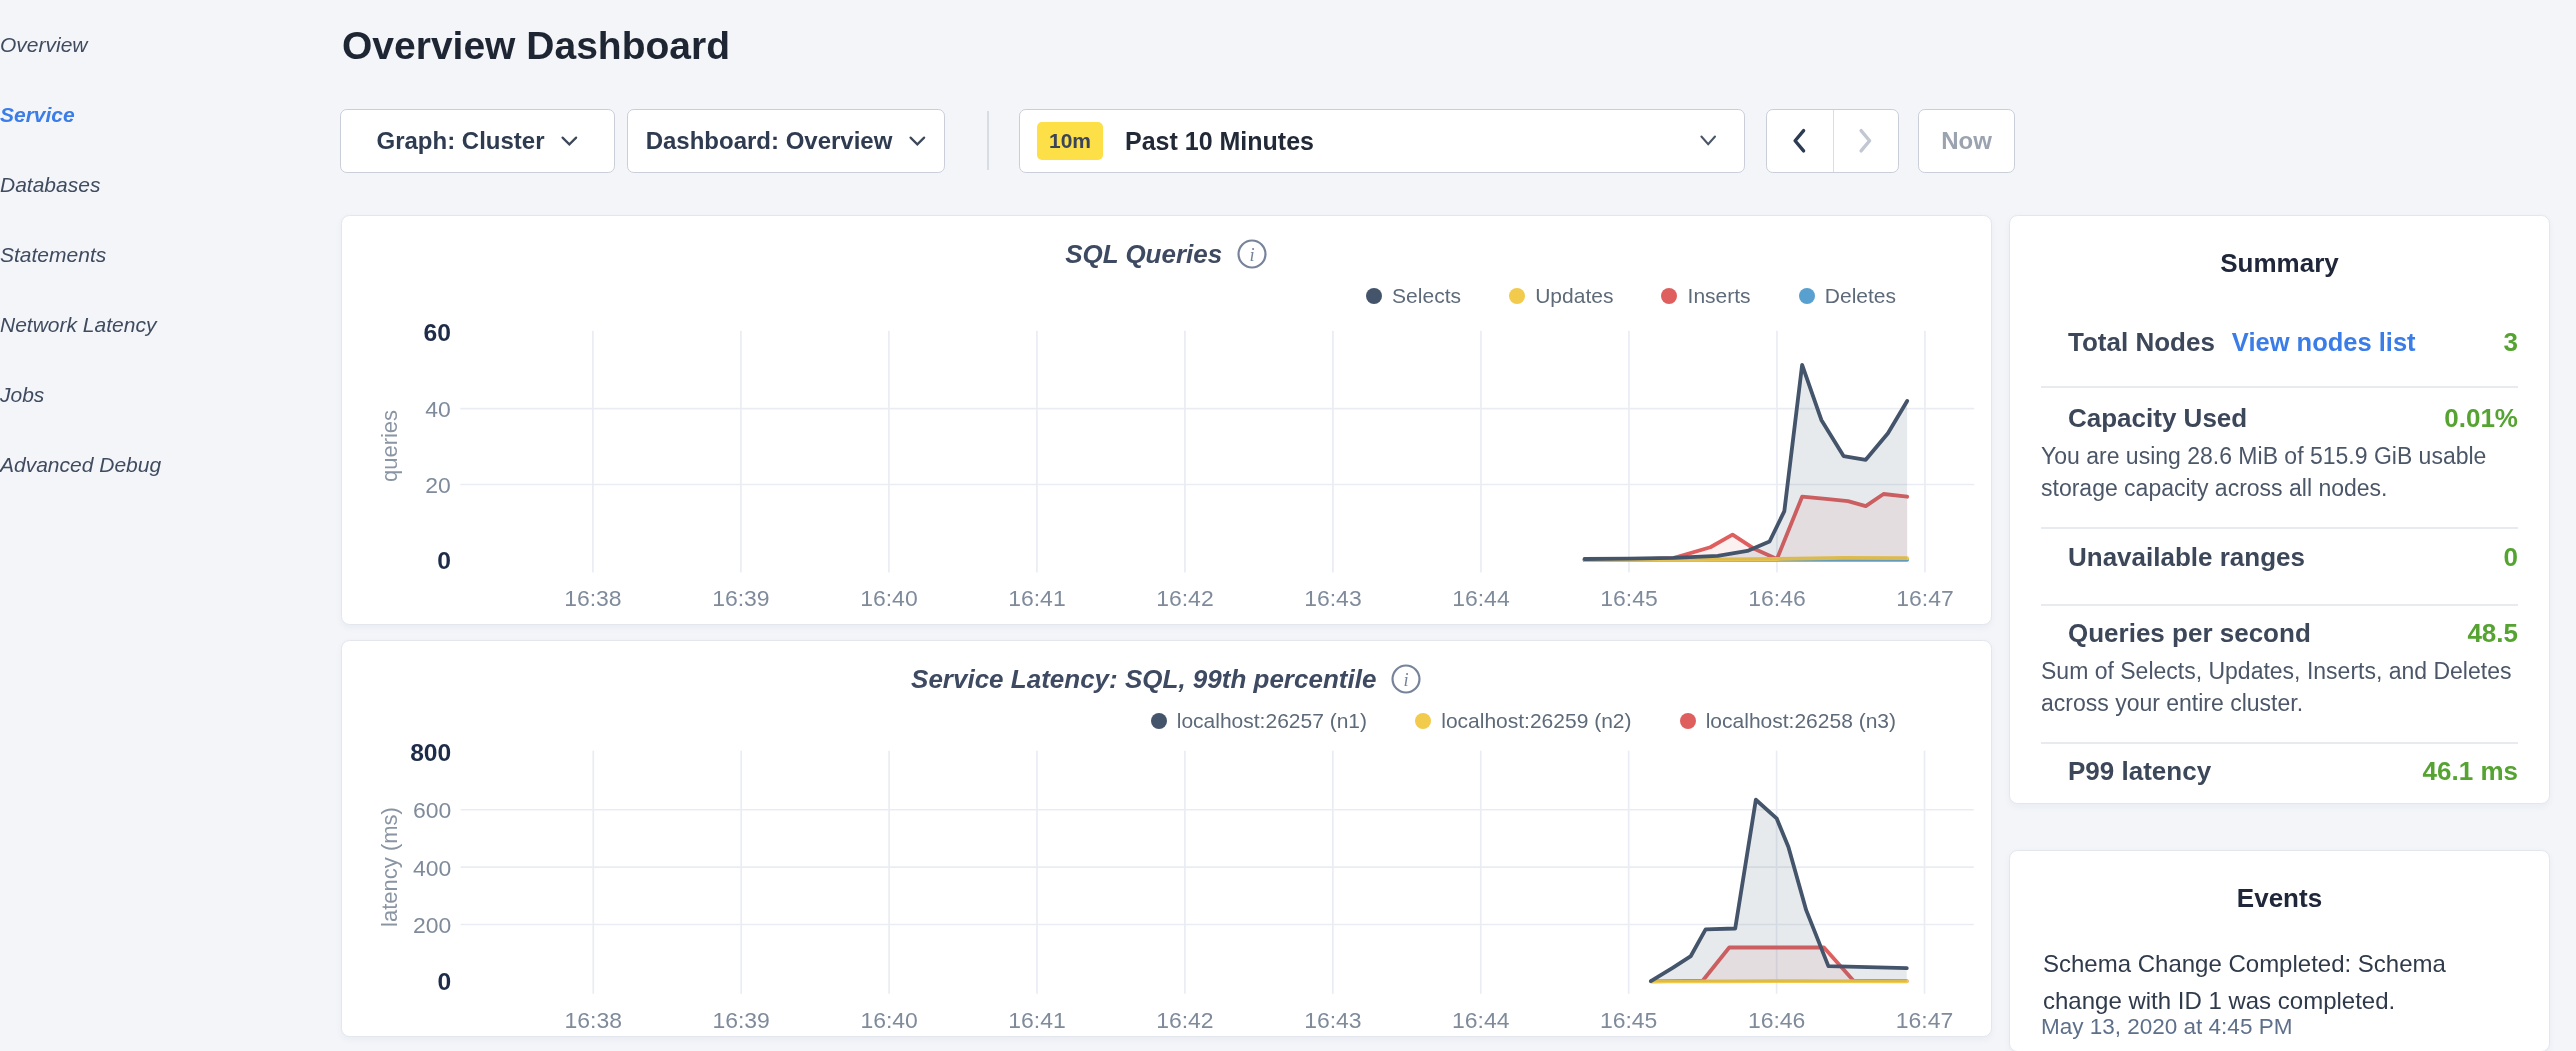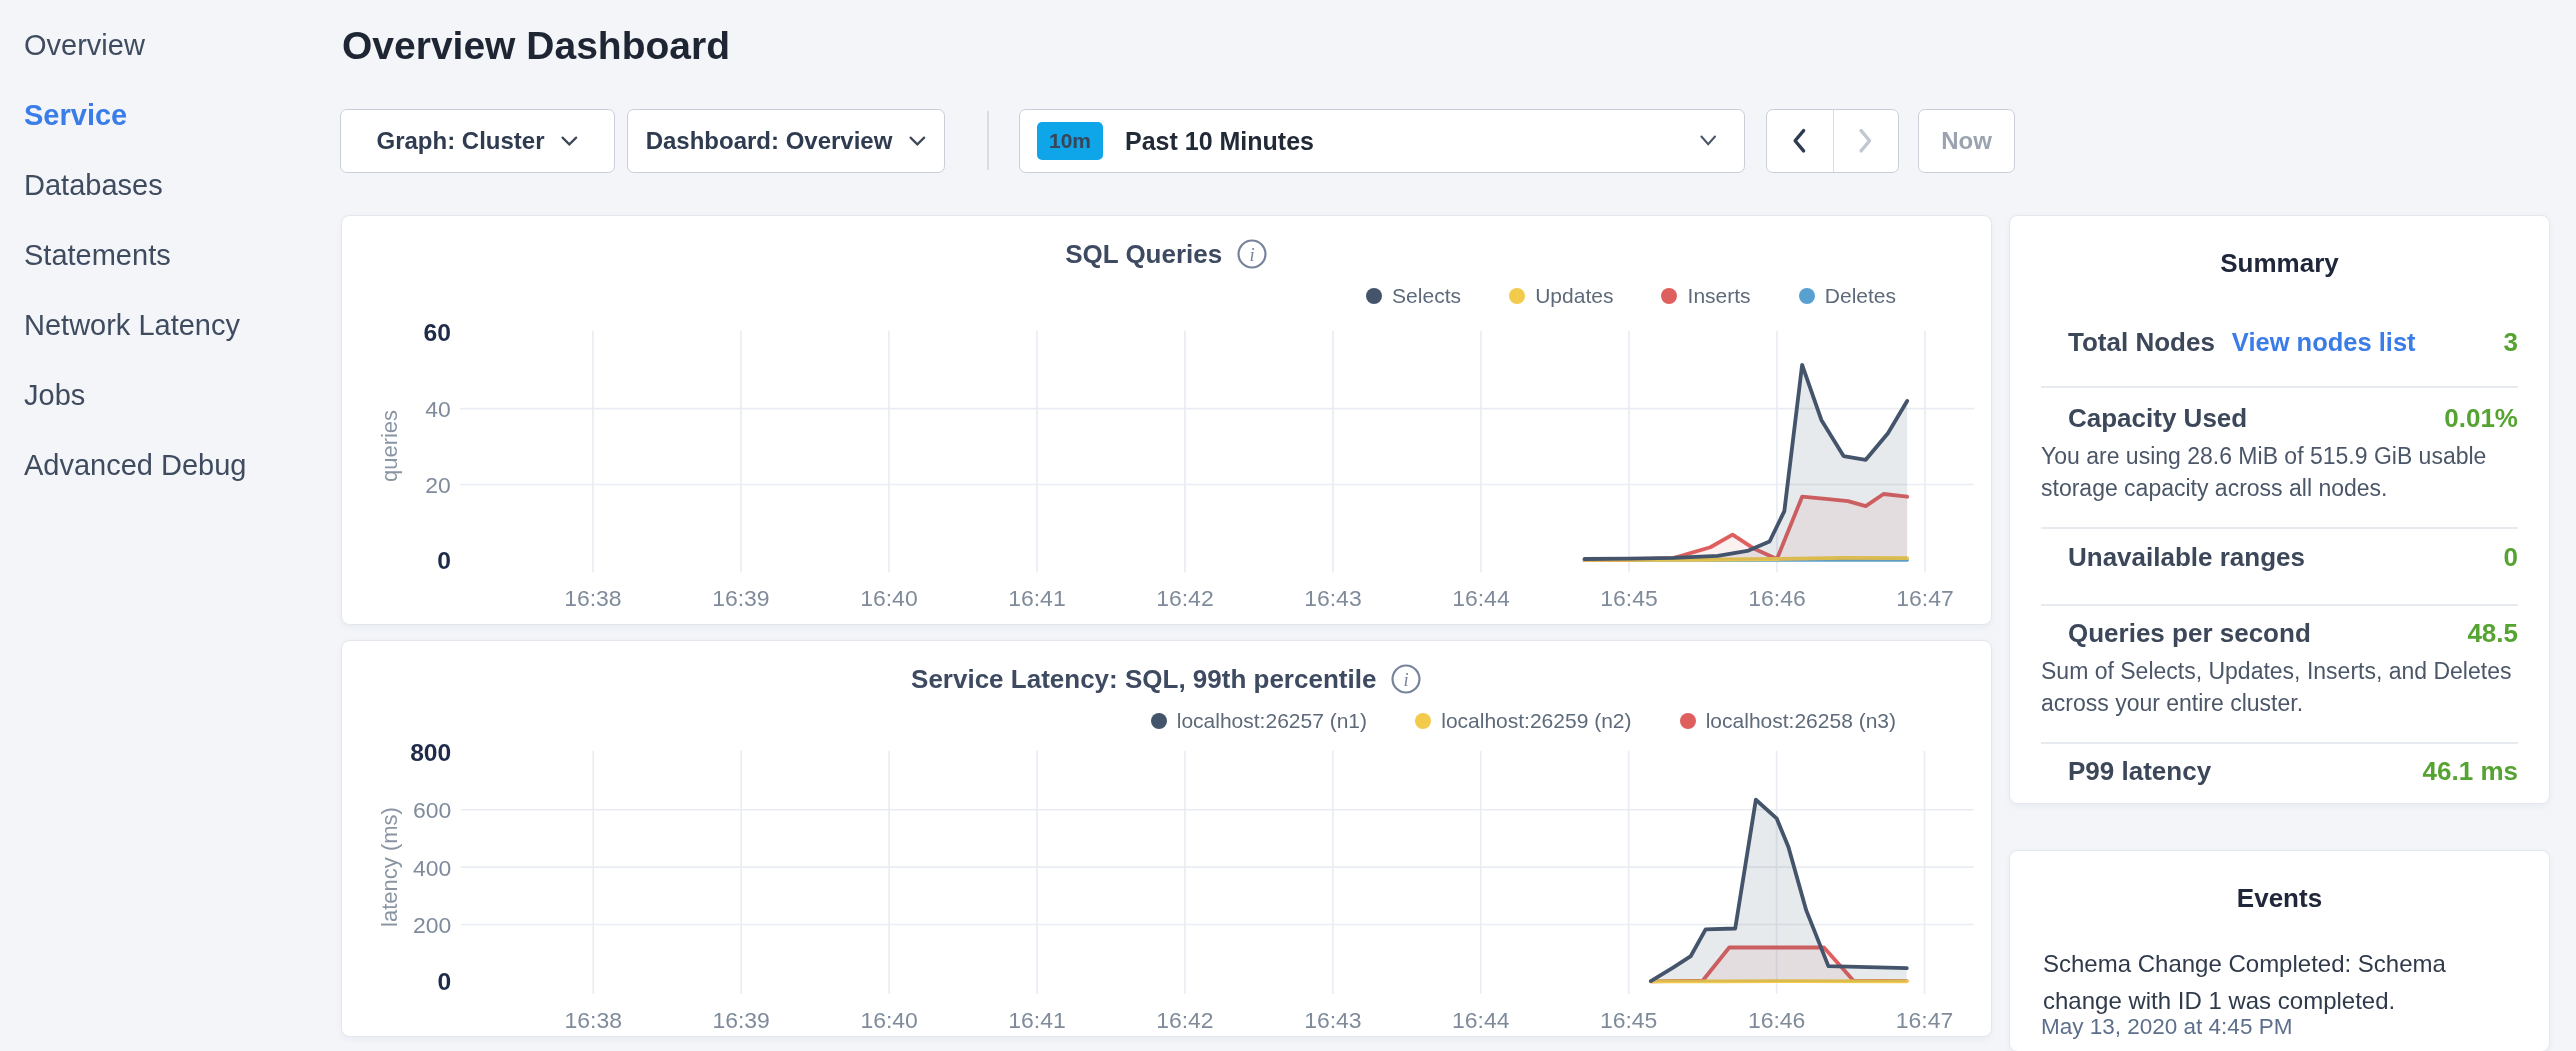--- a/index.html
+++ b/index.html
@@ -6,38 +6,38 @@
   html,body { background:#f3f5f9; }
   #app {
     position:relative; width:2576px; height:1051px; overflow:hidden;
     background:#f3f5f9;
     font-family:"Liberation Sans","DejaVu Sans",sans-serif;
     color:#3c4759;
   }
   
   #sidebar { position:absolute; left:0; top:0; width:340px; bottom:0; padding-top:10.2px; }
   .side-item {
-    height:70px; display:flex; align-items:center; padding-left:24px;
-    font-size:29px; color:#3f4b5e; cursor:pointer;
+    height:70px; display:flex; align-items:center; 
+    font-size:21px; color:#3f4b5e; cursor:pointer;font-style:italic;
   }
   .side-item.active { color:#3a7ce8; font-weight:700; }
   
   .page-title { position:absolute; left:342px; top:24px; font-size:39px; font-weight:700; color:#1f2633; }
   .ctl {
     position:absolute; top:109px; height:64px; background:#fff;
     border:1.7px solid #c9ced8; border-radius:6.8px;
     display:flex; align-items:center; justify-content:center;
     font-size:24px; font-weight:700; color:#2f3b50; cursor:pointer;
   }
   .btn-graph { left:340px; width:275px; gap:15.3px; }
   .btn-dashboard { left:627px; width:318px; gap:15.3px; }
   .vdivider { position:absolute; left:987px; top:111px; width:1.7px; height:59px; background:#d8dce3; }
   .time-select { left:1019px; width:726px; justify-content:flex-start; padding:0 25.5px 0 17px; }
   .time-badge {
-    background:#0ea5e9; border-radius:5.1px; padding:6.8px 12px;
+    background:#fde047; border-radius:5.1px; padding:6.8px 12px;
     font-size:21px; font-weight:700; color:#3b4559;
   }
   .time-label { margin-left:22px; font-size:25px; font-weight:700; color:#232a37; }
   .time-chevron { margin-left:auto; display:flex; }
   .nav-group { left:1766px; width:133px; padding:0; overflow:hidden; }
   .nav-half { width:50%; height:100%; display:flex; align-items:center; justify-content:center; cursor:pointer; }
   .nav-half + .nav-half { border-left:1.7px solid #d9dde4; }
   .btn-now { left:1918px; width:97px; color:#9ba3b0; cursor:default; }
   
   .card {
@@ -46,21 +46,21 @@
   }
   #chart-card-1 { left:341px; top:215px; width:1651px; height:410px; }
   #chart-card-2 { left:341px; top:640px; width:1651px; height:397px; }
   #summary-card { left:2009px; top:215px; width:541px; height:589px; }
   #events-card  { left:2009px; top:850px; width:541px; height:202px; overflow:hidden; }
   
   .chart-title-row {
     position:absolute; top:22px; left:0; right:0;
     display:flex; align-items:center; justify-content:center; gap:13.6px;
   }
-  .chart-title { font-size:26px; font-weight:700; color:#3e4a61; }
+  .chart-title { font-size:26px; font-weight:700; color:#3e4a61;font-style:italic; }
   .legend {
     position:absolute; top:68px; right:95px;
     display:flex; align-items:center; gap:48px;
   }
   .legend-item { display:flex; align-items:center; gap:10.2px; }
   .legend-dot { width:16px; height:16px; border-radius:50%; display:inline-block; }
   .legend-item span:last-child { font-size:21px; color:#5d6a79; }
   .plot-svg { position:absolute; left:0; top:0; }
   .ylabel {
     position:absolute; left:48px; font-size:22px; color:#8a95a4;

